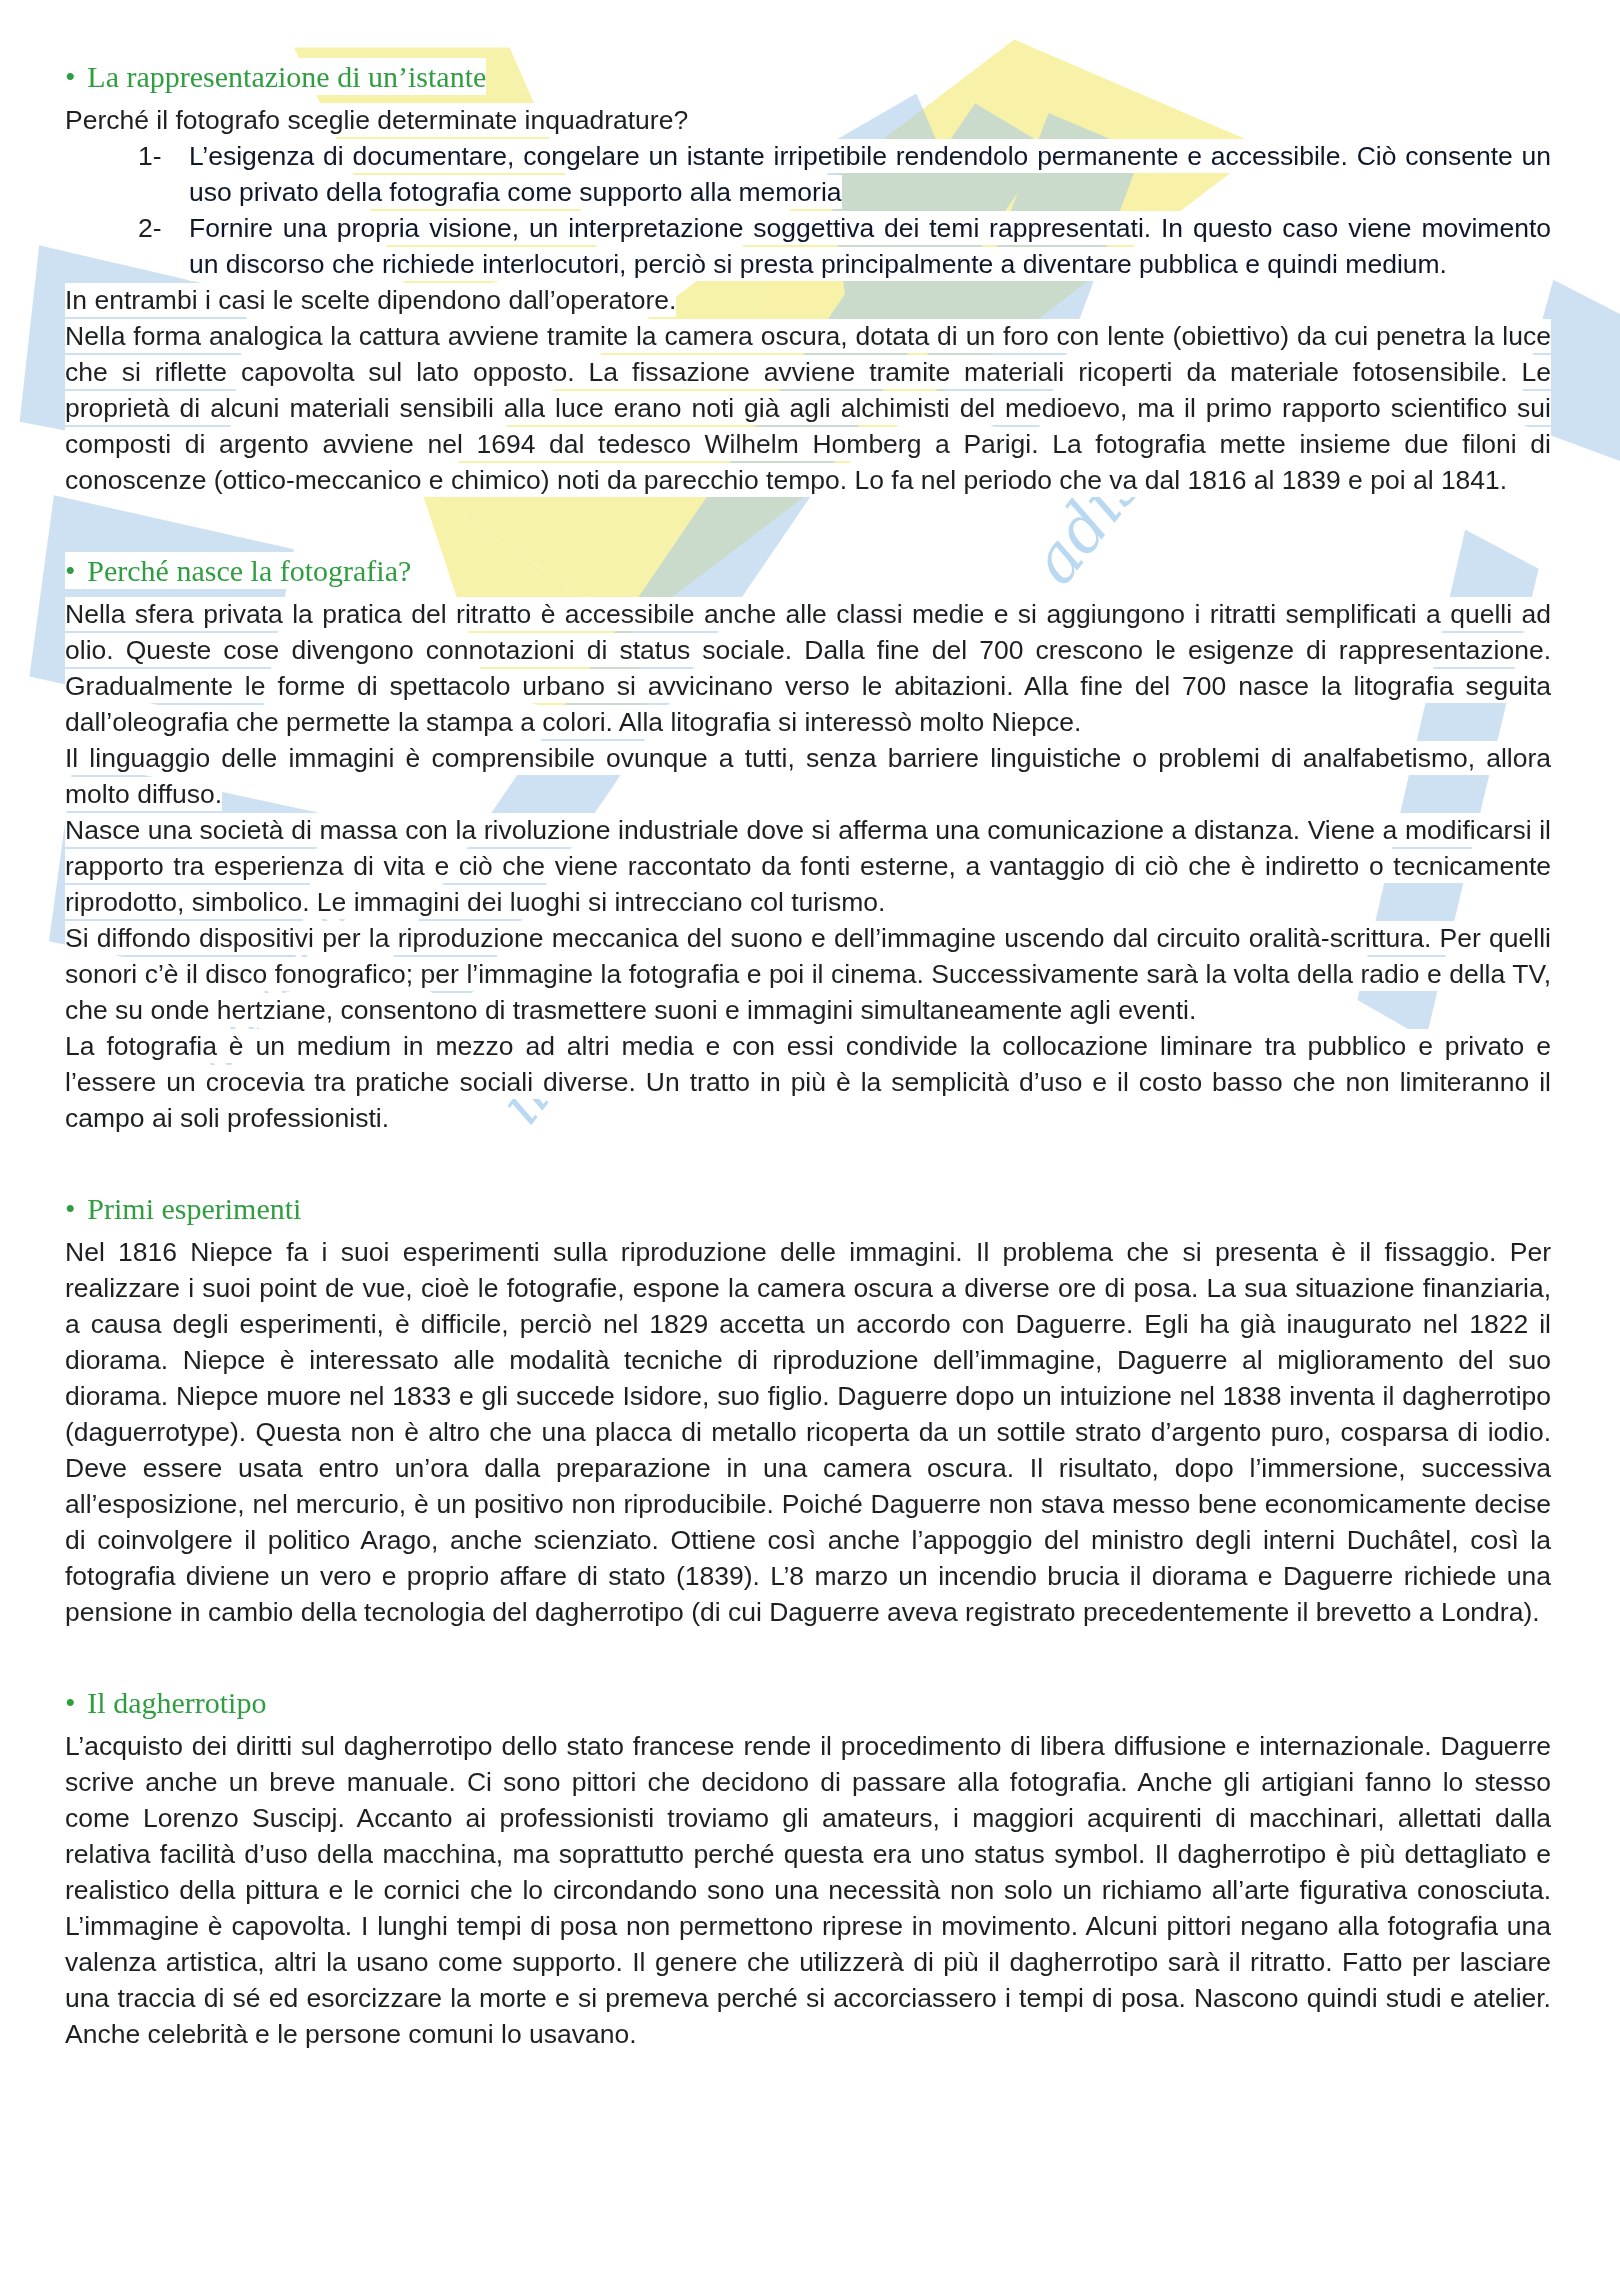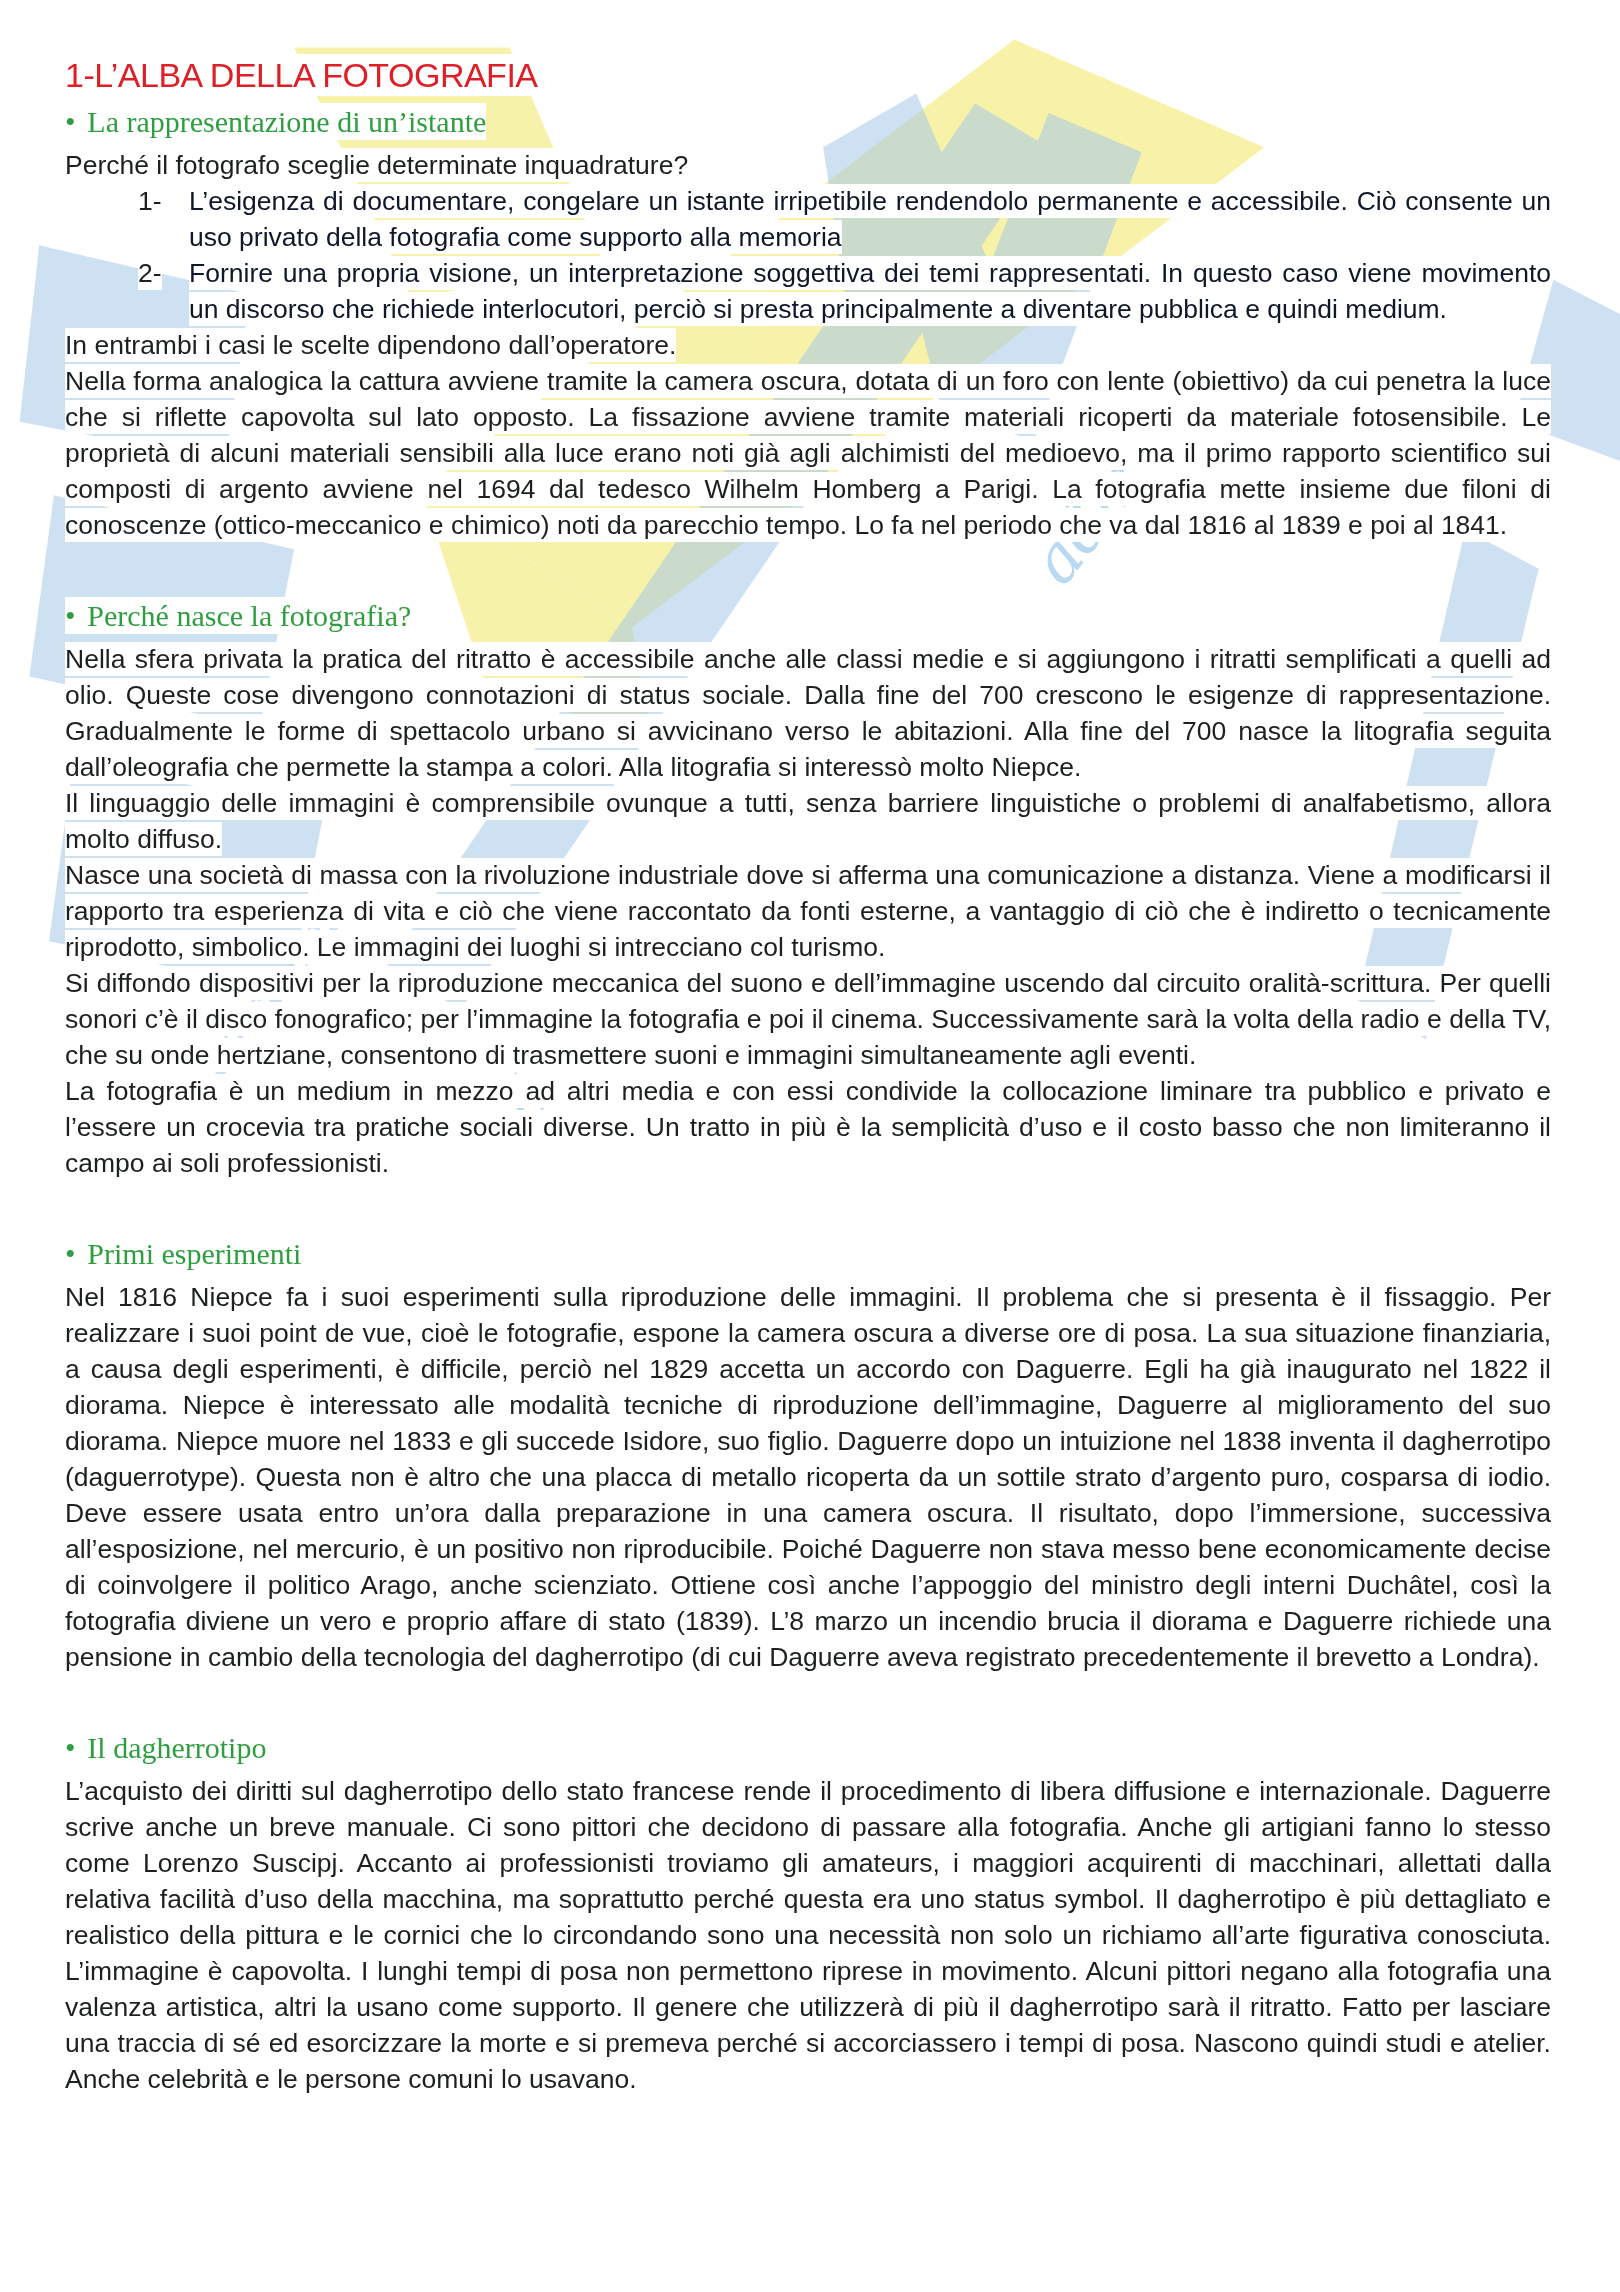--- a/index.html
+++ b/index.html
@@ -55,21 +55,20 @@
     </g>
     <g font-family="'DejaVu Serif','Liberation Serif',serif" font-style="italic" fill="#b9d8f1">
       <text transform="translate(1085 600) rotate(-52)" font-size="66">adis</text>
       <text transform="translate(540 1150) rotate(-52)" font-size="60">il</text>
       <text opacity="0.8" transform="translate(225 1100) rotate(-52)" font-size="44">adiso dell</text>
     </g>
   </svg>
 
   <div class="content">
 
-    <h1 class="doc-title"><span class="mark">1-L’ALBA DELLA FOTOGRAFIA</span></h1>
 
     <div>
       <h2 class="sec-heading first"><span class="mark"><span class="bullet">•</span><span>La rappresentazione di un’istante</span></span></h2>
       <p class="para nojust"><span class="mark">Perché il fotografo sceglie determinate inquadrature?</span></p>
       <div class="li">
         <div class="num"><span class="mark">1-</span></div>
         <p class="ltext"><span class="mark">L’esigenza di documentare, congelare un istante irripetibile rendendolo permanente e accessibile. Ciò consente un uso privato della fotografia come supporto alla memoria</span></p>
       </div>
       <div class="li">
         <div class="num"><span class="mark">2-</span></div>

